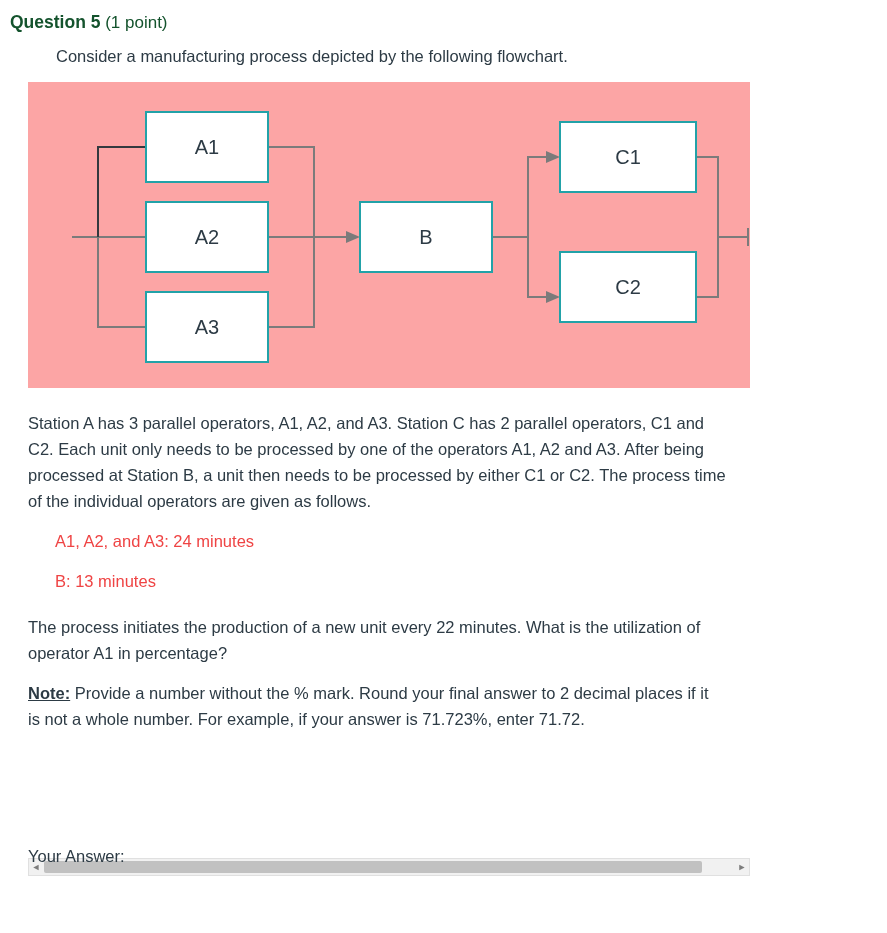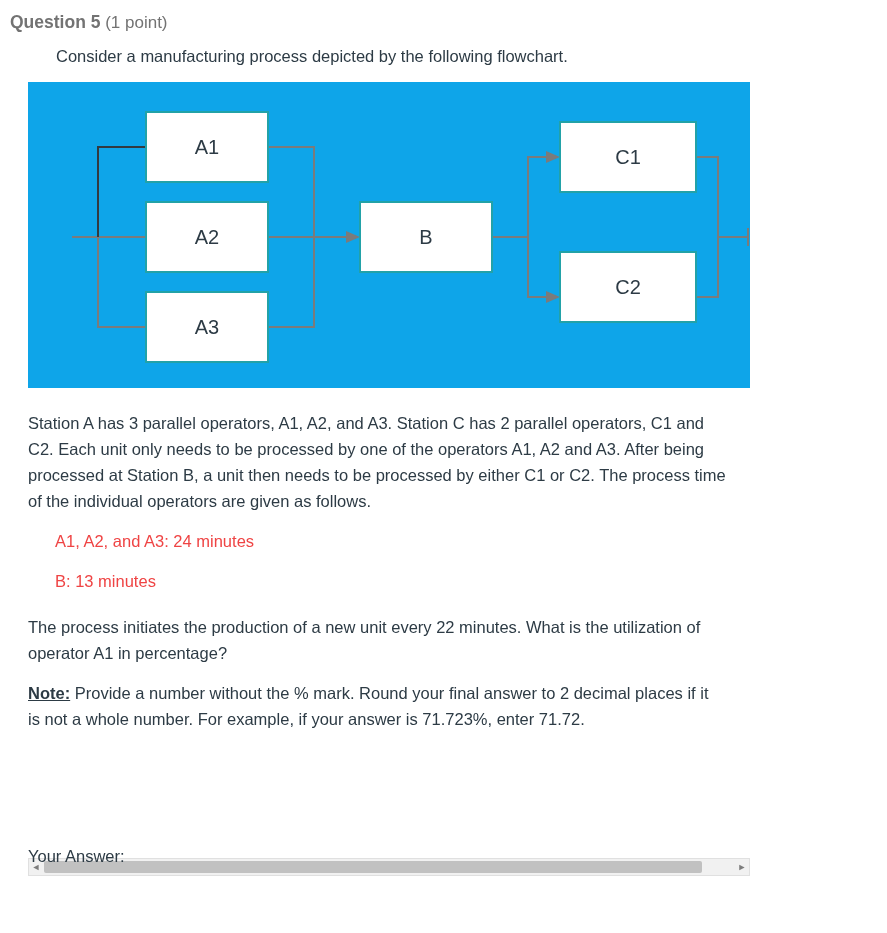--- a/index.html
+++ b/index.html
@@ -14,41 +14,41 @@
   }
   .page {
     position: relative;
     width: 887px;
     height: 933px;
     overflow: hidden;
   }
   .q-header {
     font-size: 17px;
     padding: 12px 0 0 10px;
-    color: #737373;
+    color: #14532d;
   }
   .q-header .q-title {
     font-weight: bold;
     font-size: 17.5px;
   }
   .q-header .q-points {
     font-weight: normal;
     font-size: 17px;
   }
   .intro {
     font-size: 16.5px;
     padding: 14px 0 0 28px;
     color: #2d3b45;
     margin-left: 28px;
   }
   .figure {
     margin: 16px 0 0 28px;
     width: 722px;
     height: 306px;
-    background: #0ea5e9;
+    background: #fca5a5;
     position: relative;
   }
   .figure svg { display: block; }
 
   .body-text {
     font-size: 16.5px;
     line-height: 26px;
     padding: 22px 28px 0 28px;
     max-width: 760px;
     color: #2d3b45;

